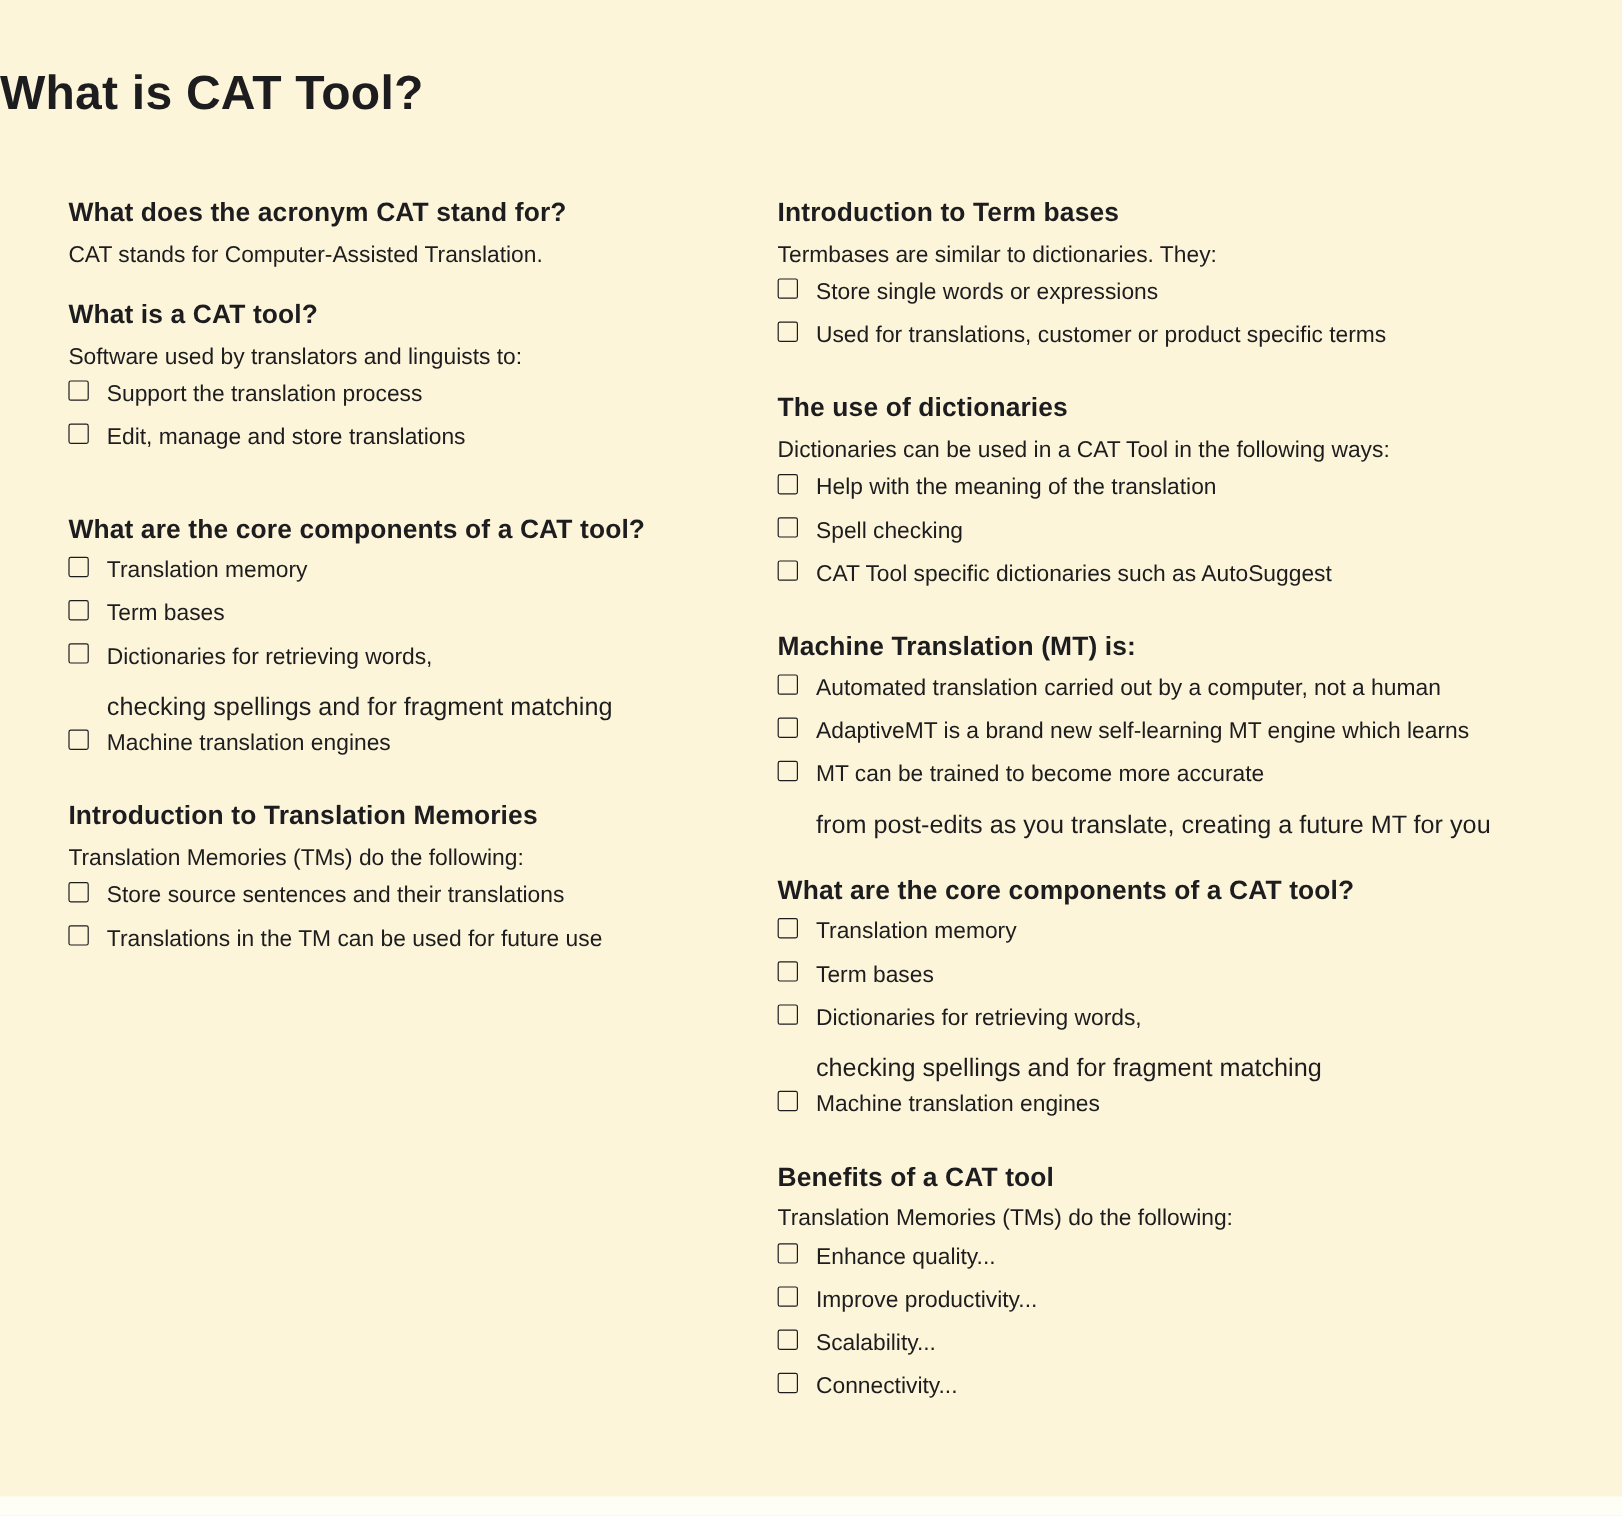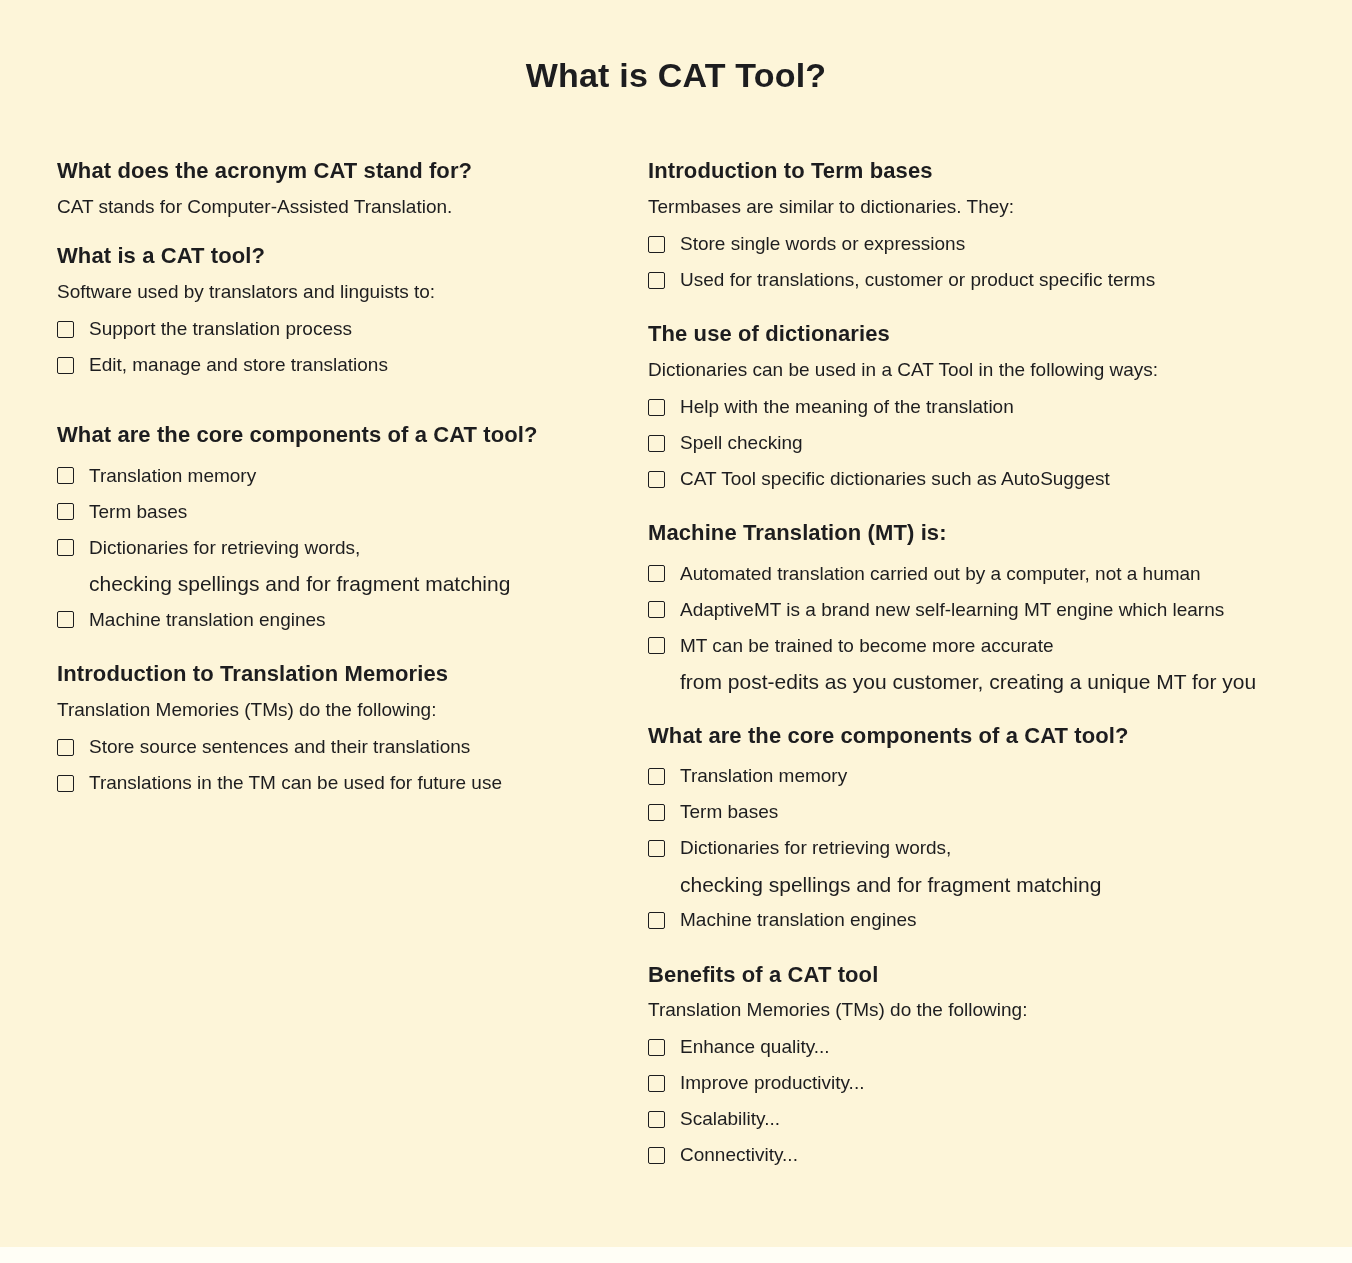--- a/index.html
+++ b/index.html
@@ -8,22 +8,21 @@
     width: 1352px;
     height: 1263px;
     background: #FDF5D9;
     font-family: "Liberation Sans", sans-serif;
     color: #1D1D1F;
     position: relative;
     overflow: hidden;
   }
   .page-title {
     padding-top: 56px;
-    text-align: center;
-    font-size: 34px;
+    font-size: 40px;
     font-weight: 700;
     letter-spacing: 0.2px;
   }
   .columns {
     display: flex;
     padding: 0 57px;
     margin-top: 62px;
   }
   .col-left { width: 591px; flex: none; }
   .col-right { flex: 1; min-width: 0; }
@@ -36,21 +35,20 @@
     line-height: 1.3;
     letter-spacing: 0.1px;
   }
   .intro {
     margin: 0 0 6px 0;
     font-size: 19px;
     line-height: 1.4;
   }
   .check-item {
     display: flex;
-    align-items: center;
     min-height: 36px;
   }
   .checkbox {
     width: 17px;
     height: 17px;
     flex: none;
     border: 1.7px solid #1D1D1F;
     border-radius: 2px;
     background: transparent;
     margin-right: 15px;
@@ -175,21 +173,21 @@
         <span class="check-label">Automated translation carried out by a computer, not a human</span>
       </div>
       <div class="check-item">
         <span class="checkbox"></span>
         <span class="check-label">AdaptiveMT is a brand new self-learning MT engine which learns</span>
       </div>
       <div class="check-item">
         <span class="checkbox"></span>
         <span class="check-label">MT can be trained to become more accurate</span>
       </div>
-      <div class="check-cont">from post-edits as you customer, creating a unique MT for you</div>
+      <div class="check-cont">from post-edits as you translate, creating a future MT for you</div>
     </section>
 
     <section class="section">
       <h2>What are the core components of a CAT tool?</h2>
       <div class="check-item">
         <span class="checkbox"></span>
         <span class="check-label">Translation memory</span>
       </div>
       <div class="check-item">
         <span class="checkbox"></span>

